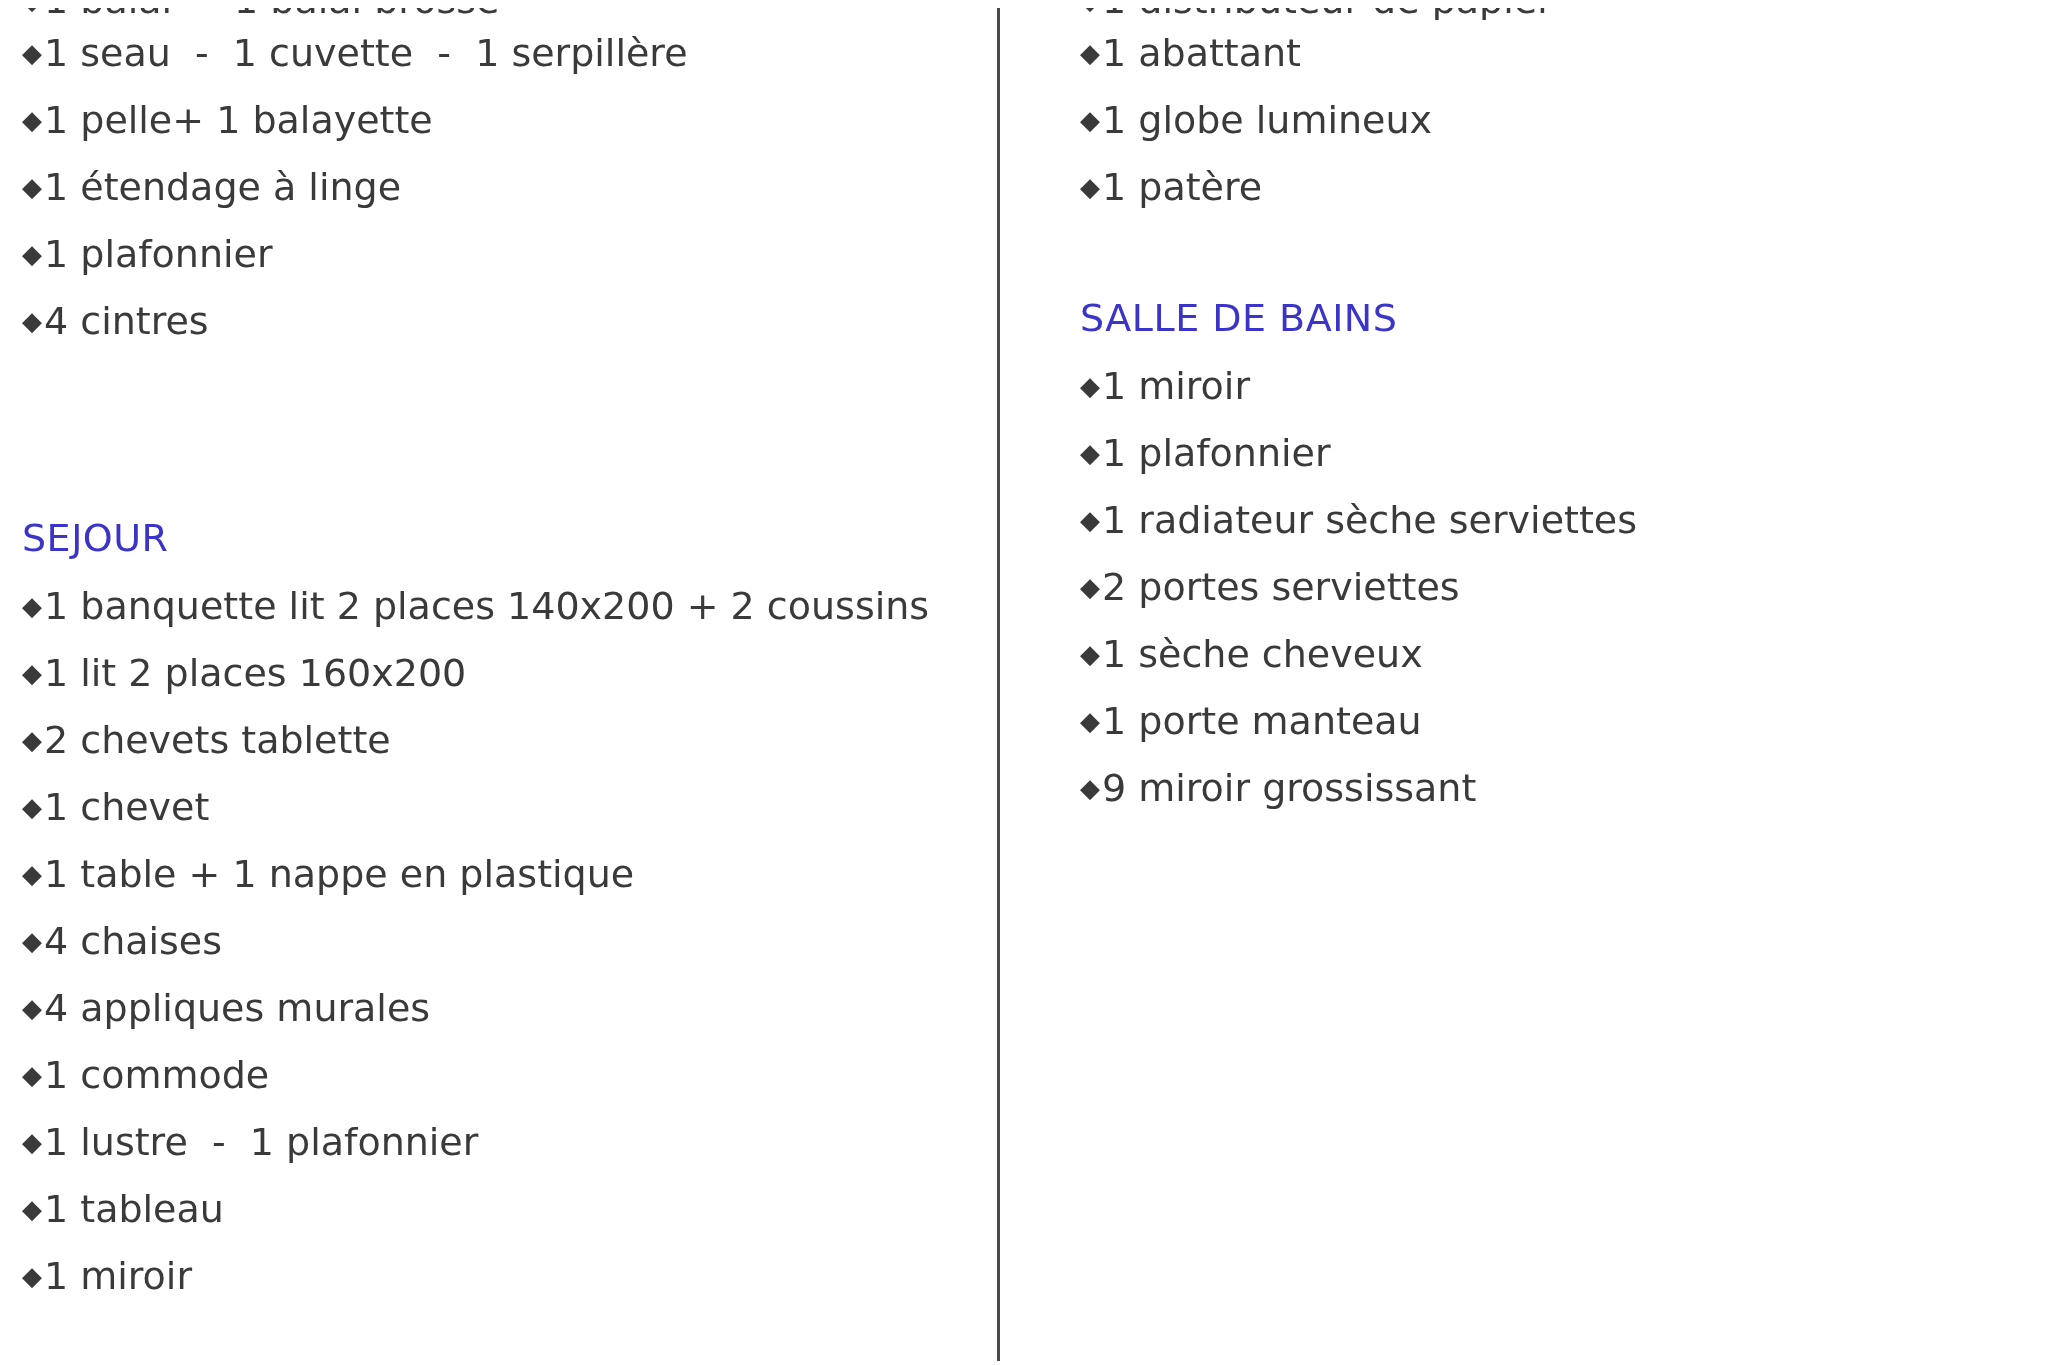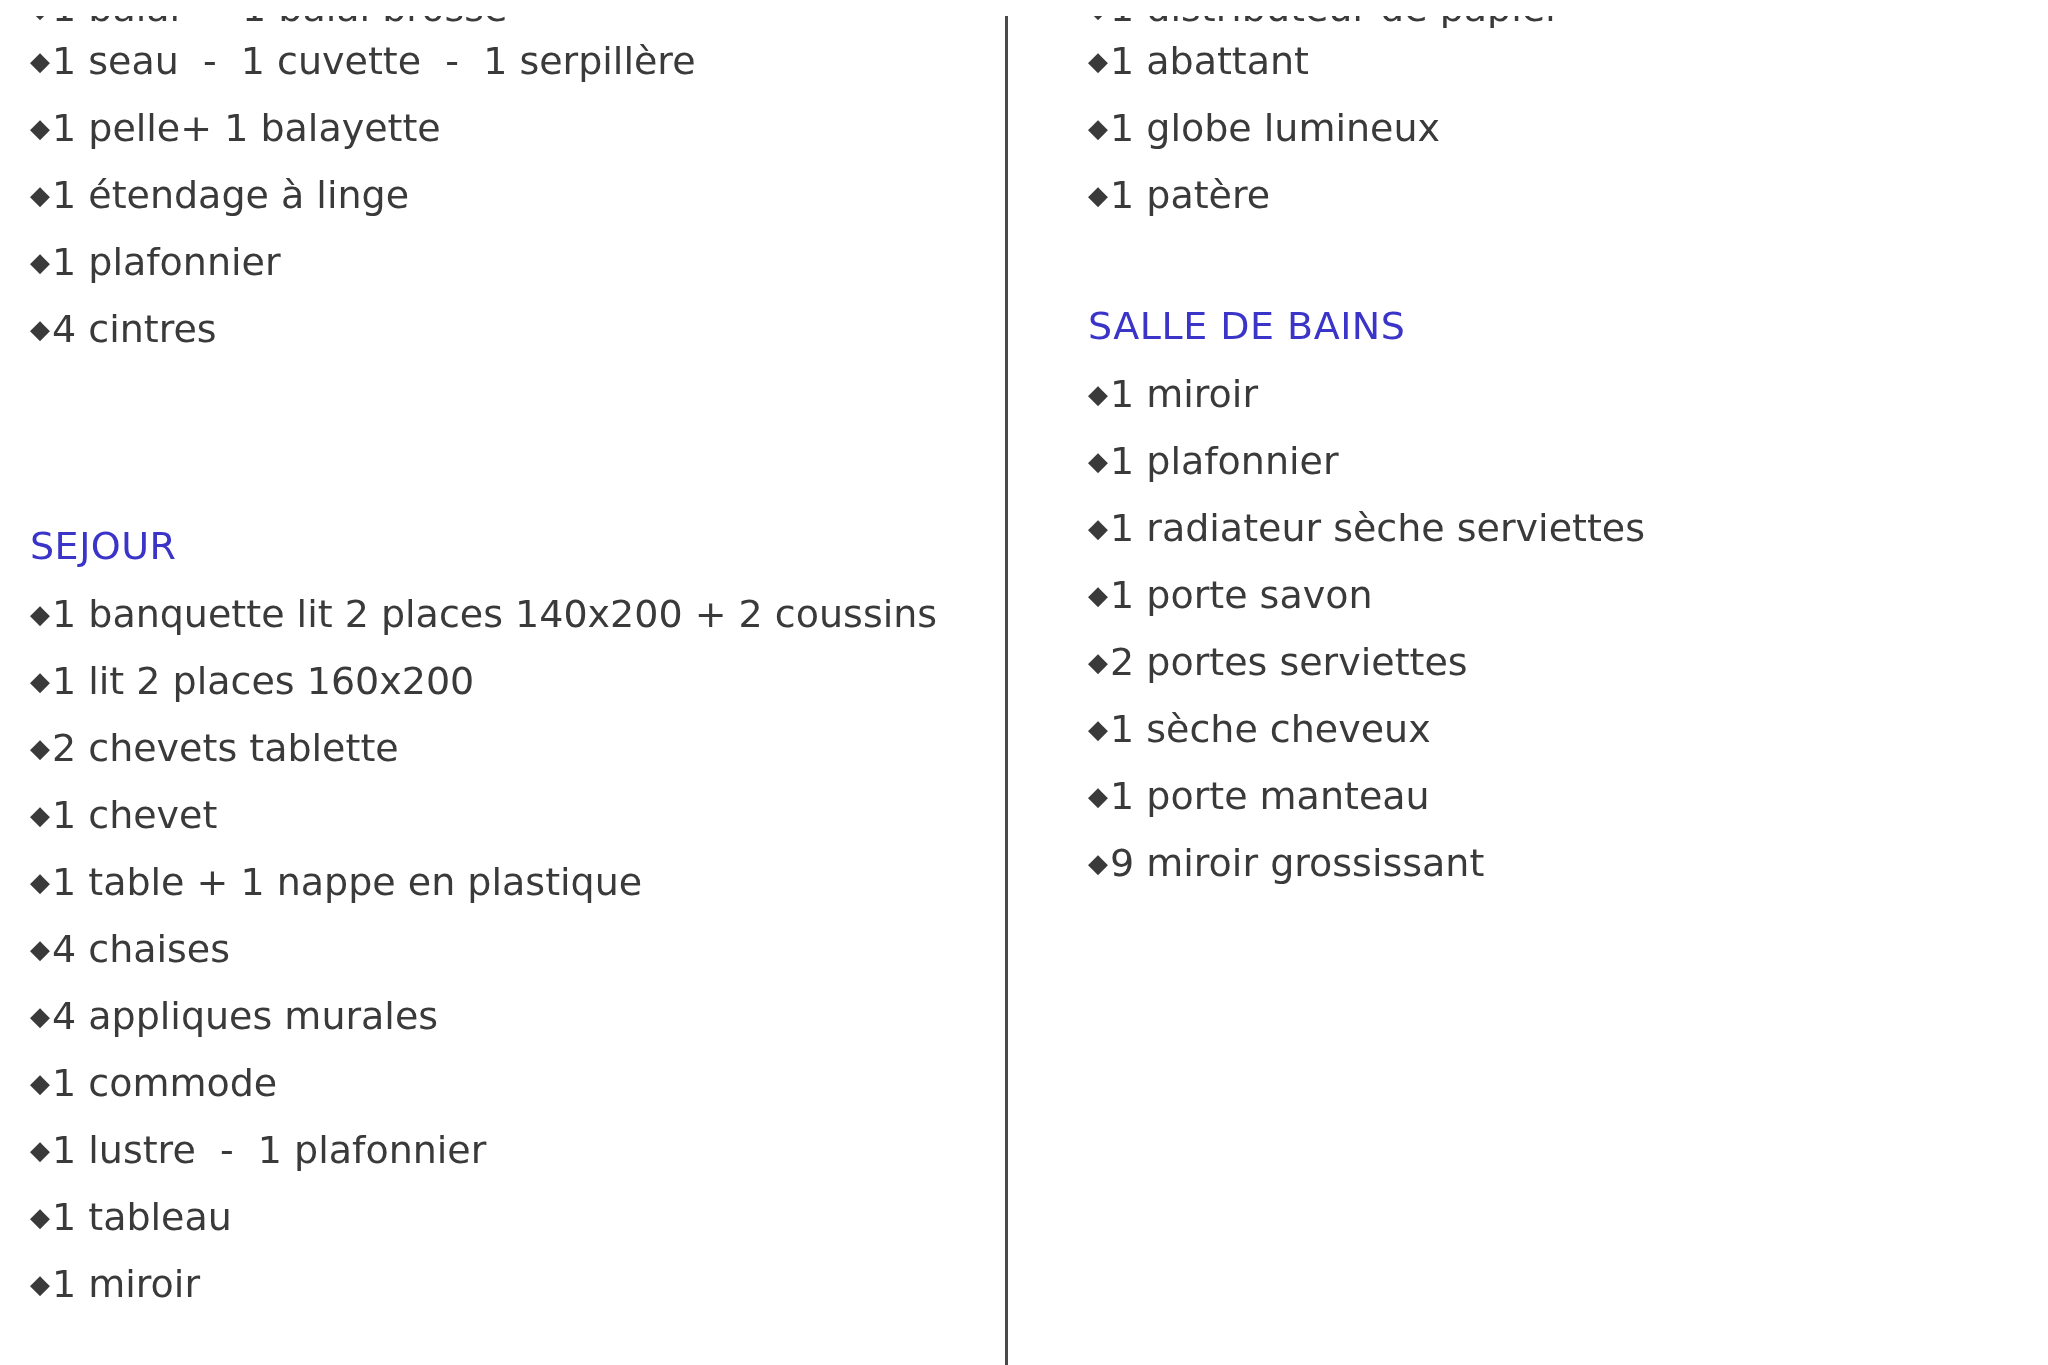--- a/index.html
+++ b/index.html
@@ -13,21 +13,21 @@
     font-family: "DejaVu Sans", sans-serif;
     color: #3b3b3b;
     overflow: hidden;
     position: relative;
   }
   .page {
     position: relative;
     width: 2048px;
     height: 1120px;
     box-sizing: border-box;
-    padding: 16px;
+    padding: 8px;
   }
   .columns {
     display: flex;
     flex-direction: row;
     width: 100%;
     height: 100%;
   }
   .col {
     position: relative;
     box-sizing: border-box;
@@ -150,21 +150,20 @@
       </ul>
 
       <div class="spacer-block" style="height:64px"></div>
 
       <div class="section">
         <div class="section-title">SALLE DE BAINS</div>
         <ul class="item-list">
           <li class="item"><span class="bullet">◆</span><span>1 miroir</span></li>
           <li class="item"><span class="bullet">◆</span><span>1 plafonnier</span></li>
           <li class="item"><span class="bullet">◆</span><span>1 radiateur sèche serviettes</span></li>
-          <li class="item"><span class="bullet">◆</span><span>1 porte savon</span></li>
           <li class="item"><span class="bullet">◆</span><span>2 portes serviettes</span></li>
           <li class="item"><span class="bullet">◆</span><span>1 sèche cheveux</span></li>
           <li class="item"><span class="bullet">◆</span><span>1 porte manteau</span></li>
           <li class="item"><span class="bullet">◆</span><span>9 miroir grossissant</span></li>
         </ul>
       </div>
 
     </div>
 
   </div>

